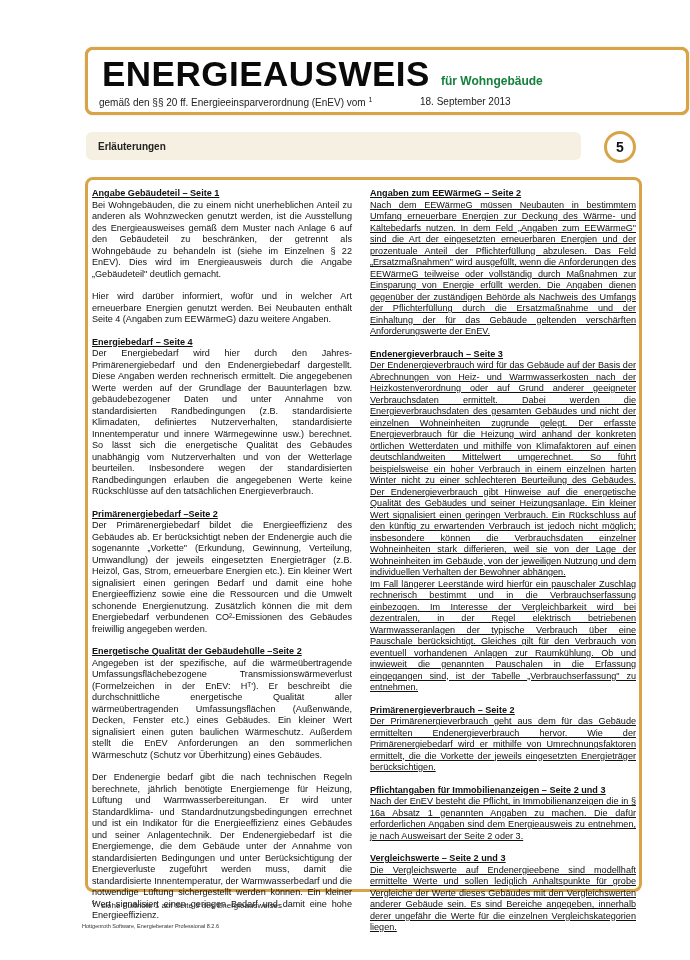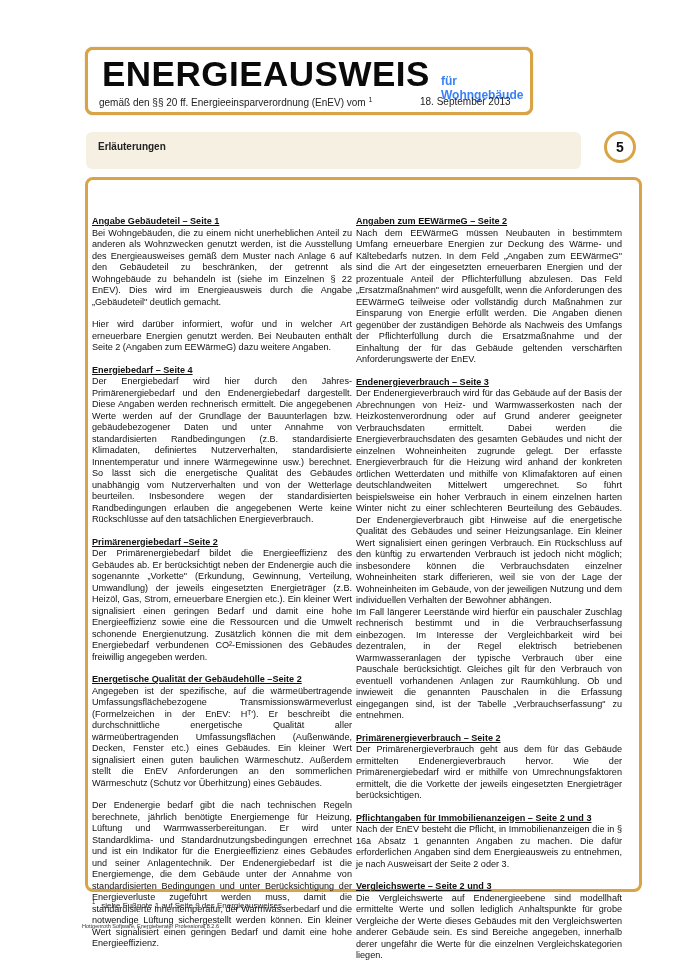--- a/index.html
+++ b/index.html
@@ -1,62 +1,62 @@
 <!DOCTYPE html>
 <html><head>
 <meta charset="utf-8">
 <style>
   * { box-sizing: border-box; margin: 0; padding: 0; }
   html, body { width: 690px; height: 960px; background: #ffffff; overflow: hidden; }
   body { font-family: "Liberation Sans", sans-serif; color: #111; position: relative; }
 
   .header-box {
-    position: absolute; left: 85px; top: 47px; width: 448px; height: 68px;
+    position: absolute; left: 85px; top: 47px; width: 604px; height: 68px;
     border: 3px solid #d9a447; border-radius: 8px; background: #fff;
     box-shadow: 0 0 1px #b8862e;
   }
   .title {
     position: absolute; left: 14px; top: 6px;
     font-size: 35px; font-weight: bold; letter-spacing: 0.5px; color: #0a0a0a;
     line-height: 36px;
   }
   .subtitle-type {
-    position: absolute; left: 353px; top: 24px; font-size: 12px; font-weight: bold; color: #3b82f6;
+    position: absolute; left: 353px; top: 24px; font-size: 12px; font-weight: bold; color: #15803d;
   }
   .legal-line {
     position: absolute; left: 11px; top: 46px; font-size: 10px; color: #222;
   }
   .legal-line sup { font-size: 7px; }
   .legal-date {
     position: absolute; left: 332px; top: 46px; font-size: 10px; color: #222;
   }
 
   .section-bar {
-    position: absolute; left: 86px; top: 132px; width: 495px; height: 37px;
+    position: absolute; left: 86px; top: 132px; width: 495px; height: 28px;
     background: #f6f0e2; border-radius: 6px;
   }
   .section-label {
     position: absolute; left: 12px; top: 9px; font-size: 10px; font-weight: bold; color: #222;
   }
   .page-badge {
     position: absolute; left: 604px; top: 131px; width: 32px; height: 32px;
     border: 3px solid #d9a447; border-radius: 50%; background: #fff;
     font-size: 14px; font-weight: bold; text-align: center; line-height: 26px; color: #111;
   }
 
   .content-box {
     position: absolute; left: 85px; top: 177px; width: 557px; height: 715px;
     border: 3px solid #d9a447; border-radius: 8px; background: #fff;
   }
   .col {
     position: absolute; top: 8px; width: 260px;
-    font-size: 9.1px; line-height: 11.5px; color: #111; margin-top: 28px;
+    font-size: 9.1px; line-height: 11.5px; color: #111;
   }
   .col.left { left: 4px; }
-  .col.right { left: 268px; width: 266px; }
+  .col.right { left: 282px; width: 266px; text-decoration: underline; }
   .entry { margin-bottom: 11px; }
   .entry h3 {
     font-size: 9.1px; font-weight: bold; text-decoration: underline; line-height: 11.5px;
   }
   .entry p { text-align: justify; }
   .entry p.cont { margin-top: 0; }
 
   .footnote {
     position: absolute; left: 92px; top: 899px; font-size: 8px; color: #222;
   }
@@ -80,21 +80,21 @@
 </div>
 <div class="page-badge">5</div>
 
 <div class="content-box">
   <div class="col left">
     <div class="entry">
       <h3>Angabe Gebäudeteil – Seite 1</h3>
       <p>Bei Wohngebäuden, die zu einem nicht unerheblichen Anteil zu anderen als Wohnzwecken genutzt werden, ist die Ausstellung des Energieausweises gemäß dem Muster nach Anlage 6 auf den Gebäudeteil zu beschränken, der getrennt als Wohngebäude zu behandeln ist (siehe im Einzelnen § 22 EnEV). Dies wird im Energieausweis durch die Angabe „Gebäudeteil" deutlich gemacht.</p>
     </div>
     <div class="entry">
-      <p>Hier wird darüber informiert, wofür und in welcher Art erneuerbare Energien genutzt werden. Bei Neubauten enthält Seite 2 (Angaben zum EEWärmeG) dazu weitere Angaben.</p>
+      <p>Hier wird darüber informiert, wofür und in welcher Art erneuerbare Energien genutzt werden. Bei Neubauten enthält Seite 4 (Angaben zum EEWärmeG) dazu weitere Angaben.</p>
     </div>
     <div class="entry">
       <h3>Energiebedarf – Seite 4</h3>
       <p>Der Energiebedarf wird hier durch den Jahres-Primärenergiebedarf und den Endenergiebedarf dargestellt. Diese Angaben werden rechnerisch ermittelt. Die angegebenen Werte werden auf der Grundlage der Bauunterlagen bzw. gebäudebezogener Daten und unter Annahme von standardisierten Randbedingungen (z.B. standardisierte Klimadaten, definiertes Nutzerverhalten, standardisierte Innentemperatur und innere Wärmegewinne usw.) berechnet. So lässt sich die energetische Qualität des Gebäudes unabhängig vom Nutzerverhalten und von der Wetterlage beurteilen. Insbesondere wegen der standardisierten Randbedingungen erlauben die angegebenen Werte keine Rückschlüsse auf den tatsächlichen Energieverbrauch.</p>
     </div>
     <div class="entry">
       <h3>Primärenergiebedarf –Seite 2</h3>
       <p>Der Primärenergiebedarf bildet die Energieeffizienz des Gebäudes ab. Er berücksichtigt neben der Endenergie auch die sogenannte „Vorkette" (Erkundung, Gewinnung, Verteilung, Umwandlung) der jeweils eingesetzten Energieträger (z.B. Heizöl, Gas, Strom, erneuerbare Energien etc.). Ein kleiner Wert signalisiert einen geringen Bedarf und damit eine hohe Energieeffizienz sowie eine die Ressourcen und die Umwelt schonende Energienutzung. Zusätzlich können die mit dem Energiebedarf verbundenen CO²-Emissionen des Gebäudes freiwillig angegeben werden.</p>
     </div>
     <div class="entry">

